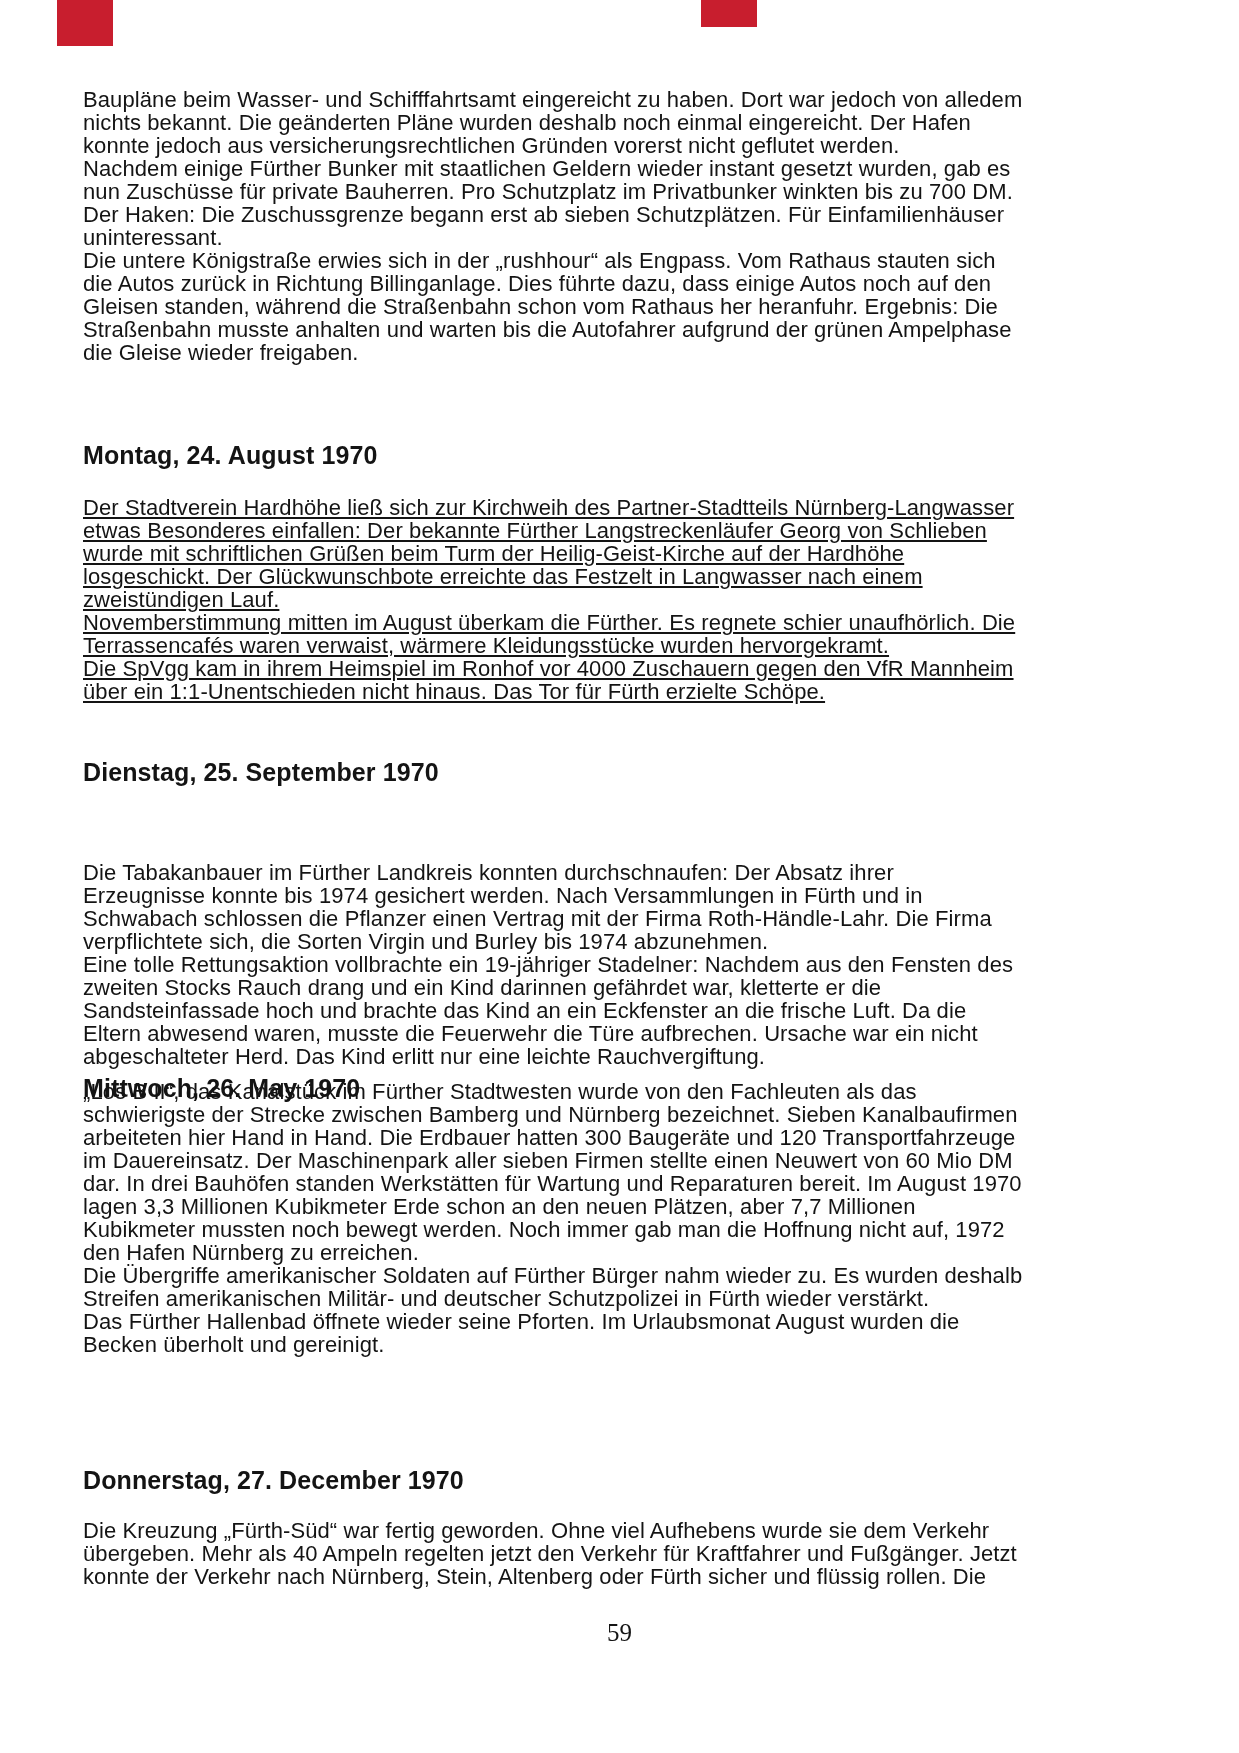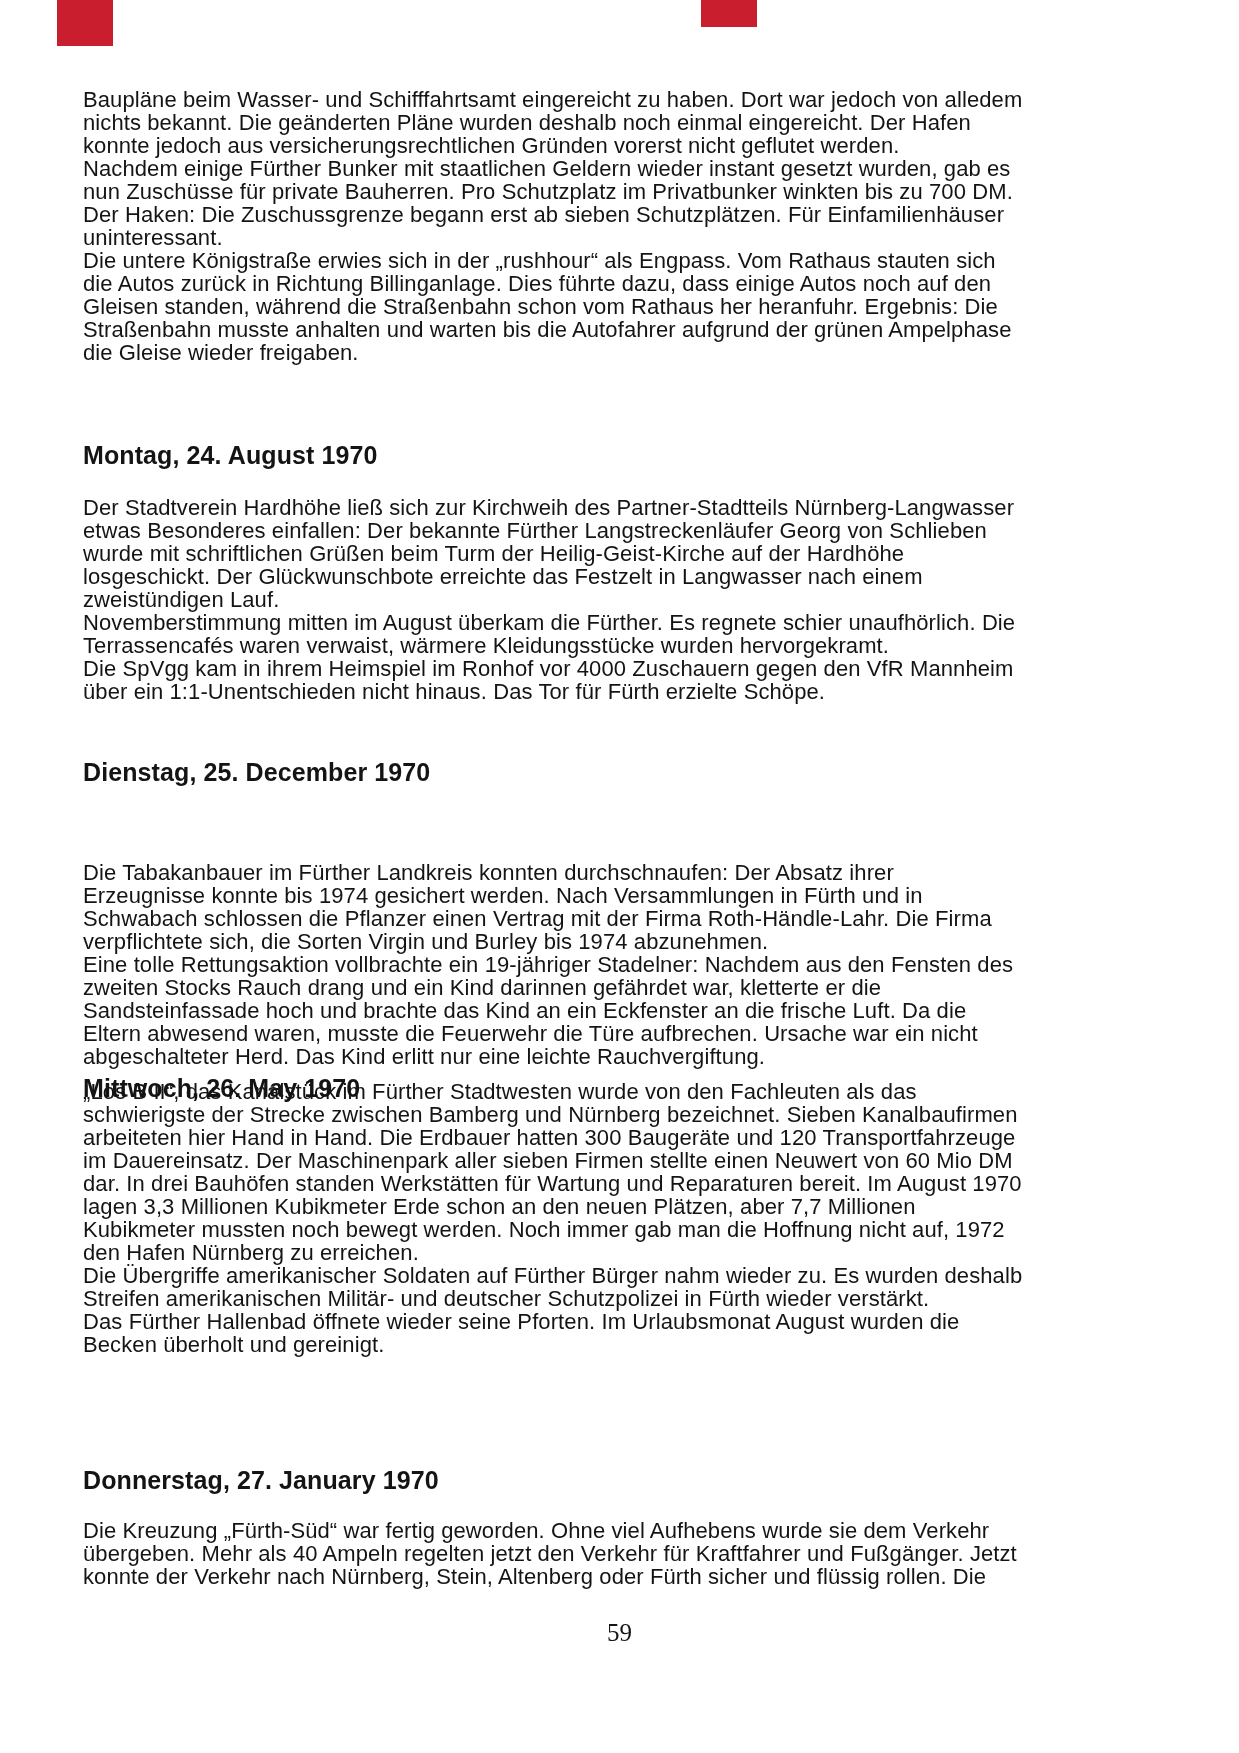--- a/index.html
+++ b/index.html
@@ -67,31 +67,31 @@
 Der Haken: Die Zuschussgrenze begann erst ab sieben Schutzplätzen. Für Einfamilienhäuser
 uninteressant.
 Die untere Königstraße erwies sich in der „rushhour“ als Engpass. Vom Rathaus stauten sich
 die Autos zurück in Richtung Billinganlage. Dies führte dazu, dass einige Autos noch auf den
 Gleisen standen, während die Straßenbahn schon vom Rathaus her heranfuhr. Ergebnis: Die
 Straßenbahn musste anhalten und warten bis die Autofahrer aufgrund der grünen Ampelphase
 die Gleise wieder freigaben.</div>
 
   <div class="block heading" style="top: 442px;">Montag, 24. August 1970</div>
 
-  <div class="block paragraph" style="top: 496px;">Der Stadtverein Hardhöhe ließ sich zur Kirchweih des Partner-Stadtteils Nürnberg-Langwasser
+  <div class="block paragraph" style="top: 496px; text-decoration: underline;">Der Stadtverein Hardhöhe ließ sich zur Kirchweih des Partner-Stadtteils Nürnberg-Langwasser
 etwas Besonderes einfallen: Der bekannte Fürther Langstreckenläufer Georg von Schlieben
 wurde mit schriftlichen Grüßen beim Turm der Heilig-Geist-Kirche auf der Hardhöhe
 losgeschickt. Der Glückwunschbote erreichte das Festzelt in Langwasser nach einem
 zweistündigen Lauf.
 Novemberstimmung mitten im August überkam die Fürther. Es regnete schier unaufhörlich. Die
 Terrassencafés waren verwaist, wärmere Kleidungsstücke wurden hervorgekramt.
 Die SpVgg kam in ihrem Heimspiel im Ronhof vor 4000 Zuschauern gegen den VfR Mannheim
 über ein 1:1-Unentschieden nicht hinaus. Das Tor für Fürth erzielte Schöpe.</div>
 
-  <div class="block heading" style="top: 759px;">Dienstag, 25. December 1970</div>
+  <div class="block heading" style="top: 759px;">Dienstag, 25. September 1970</div>
 
   <div class="block paragraph" style="top: 813px; margin-top: 48px;">Die Tabakanbauer im Fürther Landkreis konnten durchschnaufen: Der Absatz ihrer
 Erzeugnisse konnte bis 1974 gesichert werden. Nach Versammlungen in Fürth und in
 Schwabach schlossen die Pflanzer einen Vertrag mit der Firma Roth-Händle-Lahr. Die Firma
 verpflichtete sich, die Sorten Virgin und Burley bis 1974 abzunehmen.
 Eine tolle Rettungsaktion vollbrachte ein 19-jähriger Stadelner: Nachdem aus den Fensten des
 zweiten Stocks Rauch drang und ein Kind darinnen gefährdet war, kletterte er die
 Sandsteinfassade hoch und brachte das Kind an ein Eckfenster an die frische Luft. Da die
 Eltern abwesend waren, musste die Feuerwehr die Türe aufbrechen. Ursache war ein nicht
 abgeschalteter Herd. Das Kind erlitt nur eine leichte Rauchvergiftung.</div>
@@ -104,21 +104,21 @@
 im Dauereinsatz. Der Maschinenpark aller sieben Firmen stellte einen Neuwert von 60 Mio DM
 dar. In drei Bauhöfen standen Werkstätten für Wartung und Reparaturen bereit. Im August 1970
 lagen 3,3 Millionen Kubikmeter Erde schon an den neuen Plätzen, aber 7,7 Millionen
 Kubikmeter mussten noch bewegt werden. Noch immer gab man die Hoffnung nicht auf, 1972
 den Hafen Nürnberg zu erreichen.
 Die Übergriffe amerikanischer Soldaten auf Fürther Bürger nahm wieder zu. Es wurden deshalb
 Streifen amerikanischen Militär- und deutscher Schutzpolizei in Fürth wieder verstärkt.
 Das Fürther Hallenbad öffnete wieder seine Pforten. Im Urlaubsmonat August wurden die
 Becken überholt und gereinigt.</div>
 
-  <div class="block heading" style="top: 1467px;">Donnerstag, 27. January 1970</div>
+  <div class="block heading" style="top: 1467px;">Donnerstag, 27. December 1970</div>
 
   <div class="block paragraph" style="top: 1519px;">Die Kreuzung „Fürth-Süd“ war fertig geworden. Ohne viel Aufhebens wurde sie dem Verkehr
 übergeben. Mehr als 40 Ampeln regelten jetzt den Verkehr für Kraftfahrer und Fußgänger. Jetzt
 konnte der Verkehr nach Nürnberg, Stein, Altenberg oder Fürth sicher und flüssig rollen. Die</div>
 
   <div class="page-number">59</div>
 
 </div>
 
 </body></html>

